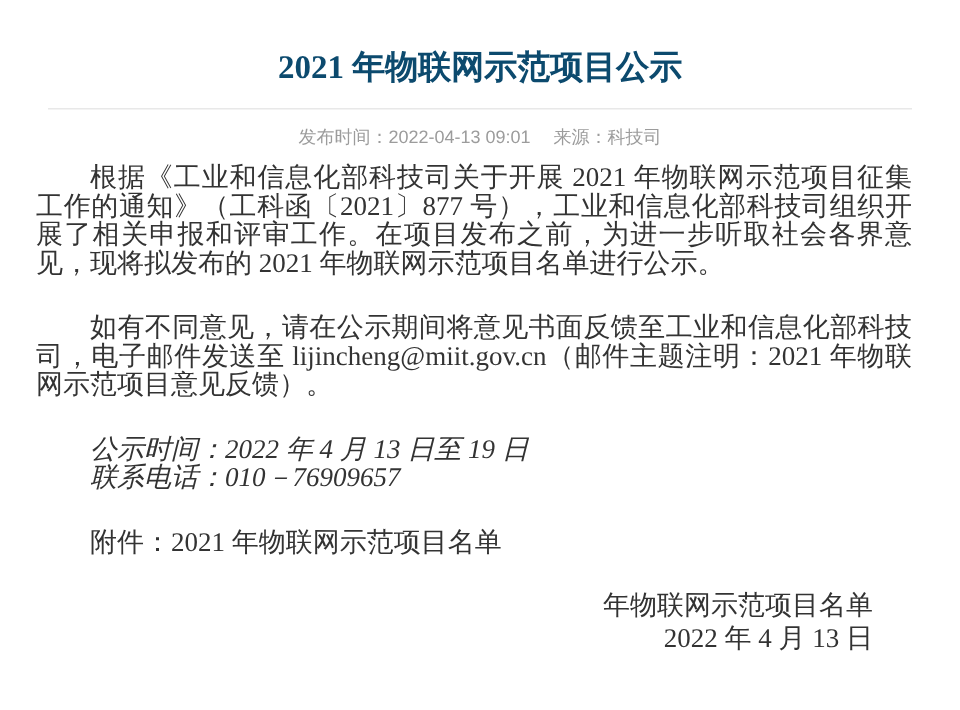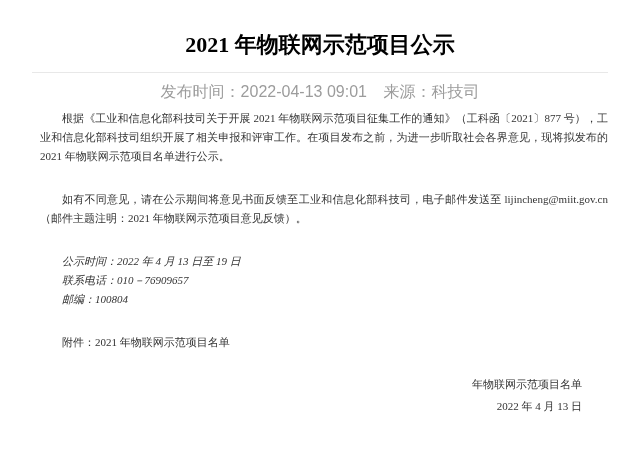--- a/index.html
+++ b/index.html
@@ -13,41 +13,41 @@
     font-family: "Liberation Serif", "DejaVu Serif", serif;
     color: #333333;
   }
   .doc-title {
     margin: 0;
     padding-top: 31px;
     text-align: center;
     font-size: 22px;
     line-height: 28px;
     font-weight: bold;
-    color: #000000;
+    color: #0c4a6e;
     font-family: "Liberation Serif", "DejaVu Serif", serif;
   }
   .separator {
     border: none;
     border-top: 1px solid #e8e8e8;
     margin: 13px 32px 0 32px;
     height: 0;
   }
   .meta {
     margin-top: 11px;
     text-align: center;
-    font-size: 16px;
+    font-size: 12px;
     line-height: 15px;
     color: #9c9c9c;
     font-family: "Liberation Sans", "DejaVu Sans", sans-serif;
   }
   .meta .meta-gap { margin-left: 12px; }
   .content {
-    margin: 10px 32px 0 40px;
-    font-size: 11px;
+    margin: 10px 32px 0 24px;
+    font-size: 18px;
     line-height: 19px;
     text-align: justify;
     word-break: break-all;
     color: #333333;
   }
   .para {
     margin: 0 0 24px 0;
     text-indent: 2em;
   }
   .contact { margin: 0 0 24px 0; }
@@ -78,21 +78,20 @@
 
   <div class="content">
 
     <p class="para">根据《工业和信息化部科技司关于开展 2021 年物联网示范项目征集工作的通知》（工科函〔2021〕877 号），工业和信息化部科技司组织开展了相关申报和评审工作。在项目发布之前，为进一步听取社会各界意见，现将拟发布的 2021 年物联网示范项目名单进行公示。</p>
 
     <p class="para">如有不同意见，请在公示期间将意见书面反馈至工业和信息化部科技司，电子邮件发送至 lijincheng@miit.gov.cn（邮件主题注明：2021 年物联网示范项目意见反馈）。</p>
 
     <div class="contact">
       <div class="contact-line">公示时间：2022 年 4 月 13 日至 19 日</div>
       <div class="contact-line">联系电话：010－76909657</div>
-      <div class="contact-line">邮编：100804</div>
     </div>
 
     <div class="attachment">附件：2021 年物联网示范项目名单</div>
 
     <div class="signature">
       <div>年物联网示范项目名单</div>
       <div>2022 年 4 月 13 日</div>
     </div>
 
   </div>

